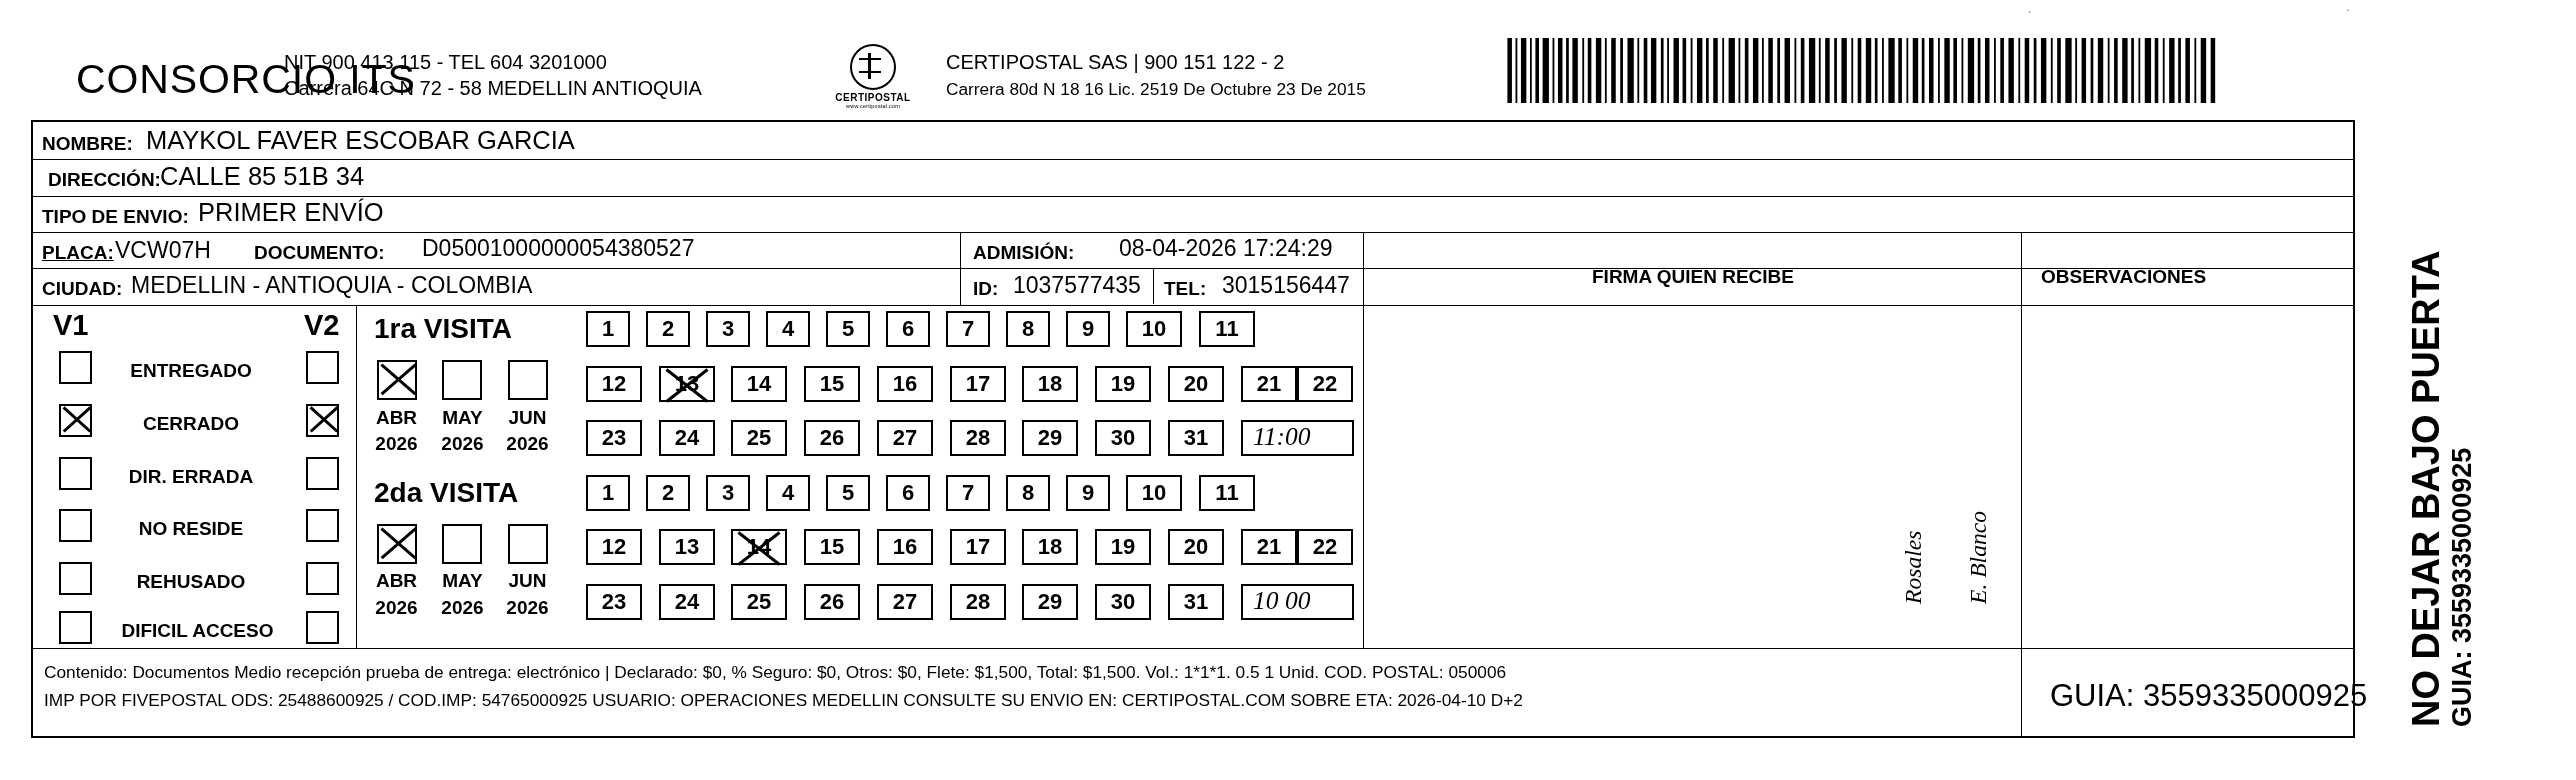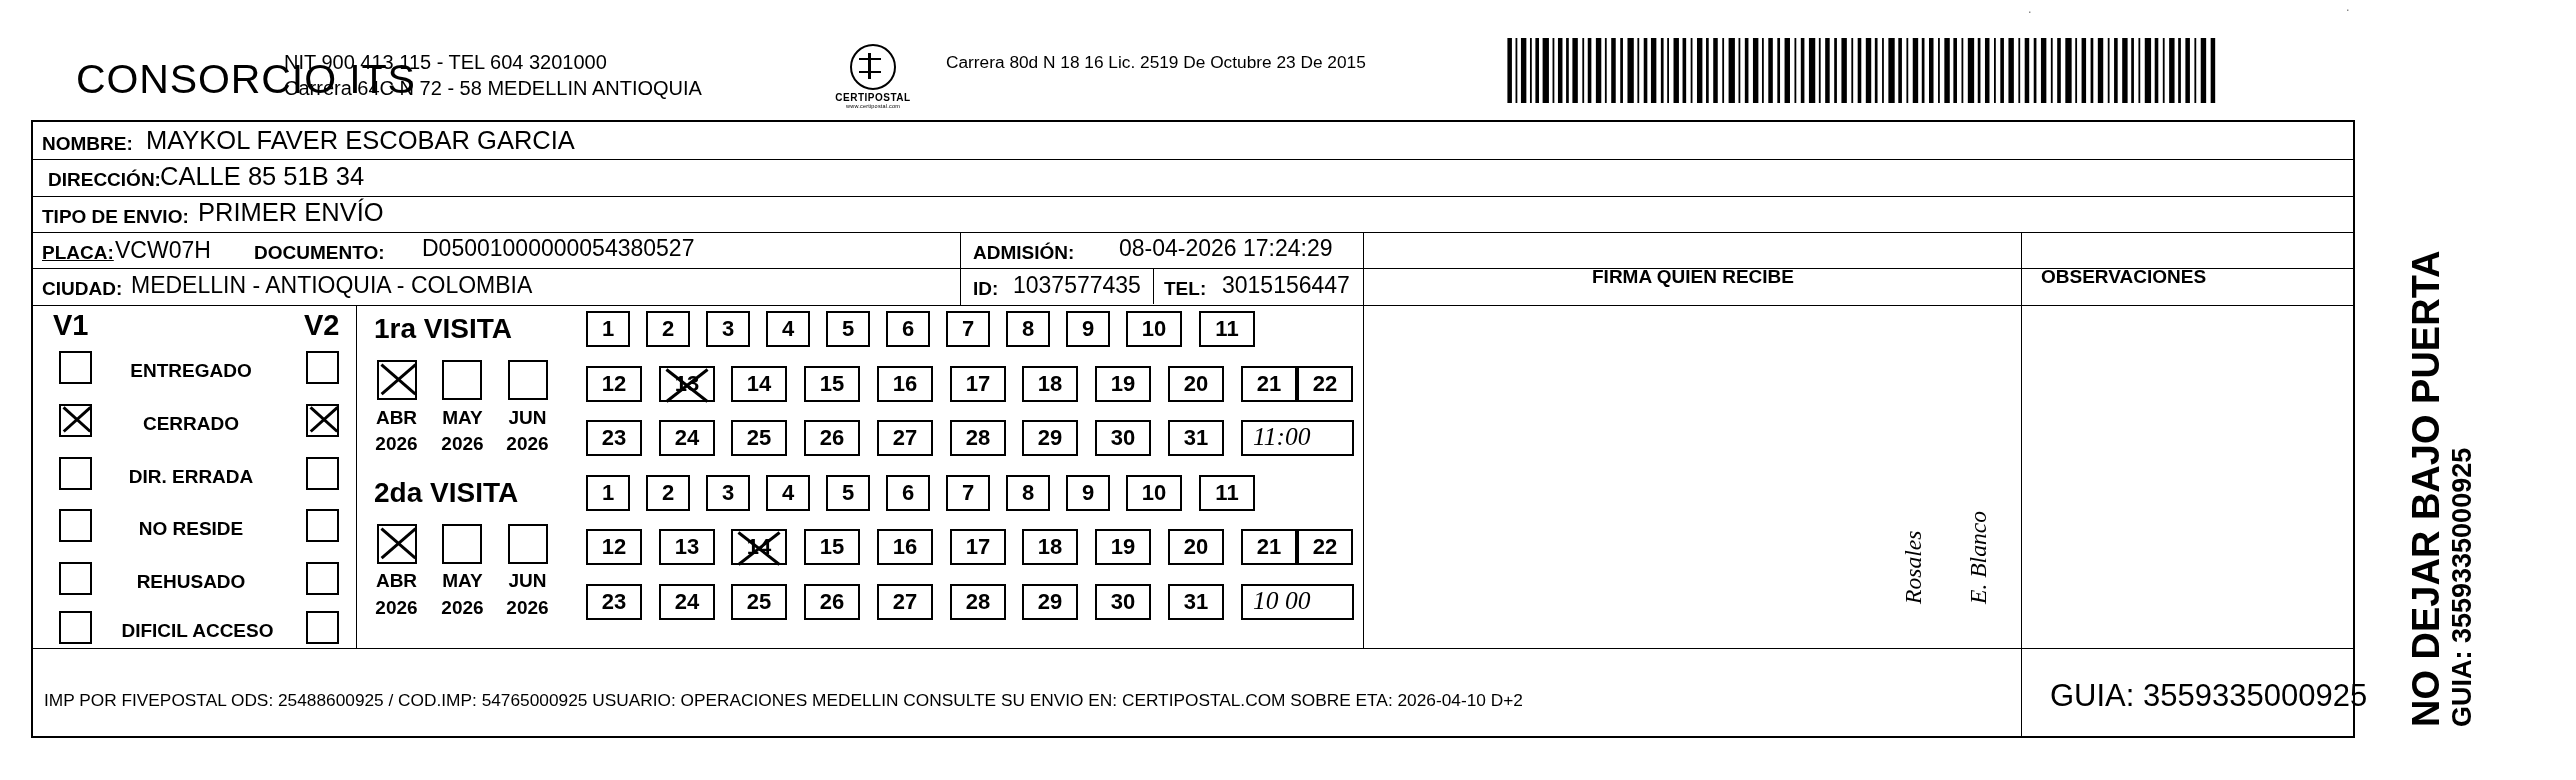--- a/index.html
+++ b/index.html
@@ -295,20 +295,21 @@
       <div>Carrera 64C N 72 - 58 MEDELLIN ANTIOQUIA</div>
     </div>
 
     <div class="certipostal-logo">
       <span class="mark"></span>
       <span class="ctext">CERTIPOSTAL</span>
       <span class="csub">www.certipostal.com</span>
     </div>
 
     <div class="cert-block">
+      <div>CERTIPOSTAL SAS | 900 151 122 - 2</div>
       <div class="line2">Carrera 80d N 18 16  Lic. 2519 De Octubre 23 De 2015</div>
     </div>
 
     <div class="barcode">
       <svg width="718" height="65" viewBox="0 0 790 72" xmlns="http://www.w3.org/2000/svg">
         <rect x="0" y="0" width="5" height="72" fill="#000"></rect>
         <rect x="9" y="0" width="2" height="72" fill="#000"></rect>
         <rect x="15" y="0" width="6" height="72" fill="#000"></rect>
         <rect x="25" y="0" width="2" height="72" fill="#000"></rect>
         <rect x="31" y="0" width="4" height="72" fill="#000"></rect>
@@ -563,20 +564,21 @@
     <div class="daycell" style="left:1135px; top:462px; width:56px;">31</div>
     <div class="daycell" style="left:1208px; top:462px; width:113px;"></div>
     <div class="hand-time" style="left:1220px; top:464px;">10 00</div>
 
     <div class="panel-title" style="left:1559px; top:118px;">FIRMA QUIEN RECIBE</div>
     <div class="sig-hand" style="left:1867px; top:482px;">Rosales</div>
     <div class="sig-hand" style="left:1932px; top:482px;">E. Blanco</div>
 
     <div class="panel-title" style="left:2008px; top:118px;">OBSERVACIONES</div>
 
+    <div class="footer-text" style="left:11px; top:538px;">Contenido: Documentos Medio recepción prueba de entrega: electrónico | Declarado: $0, % Seguro: $0, Otros: $0, Flete: $1,500, Total: $1,500. Vol.: 1*1*1. 0.5  1 Unid. COD. POSTAL: 050006</div>
     <div class="footer-text" style="left:11px; top:566px;">IMP POR FIVEPOSTAL ODS: 25488600925 / COD.IMP: 54765000925 USUARIO: OPERACIONES MEDELLIN CONSULTE SU ENVIO EN: CERTIPOSTAL.COM SOBRE ETA: 2026-04-10 D+2</div>
     <div class="guia-big" style="left:2017px; top:556px;">GUIA: 3559335000925</div>
 
   </div>
 
   <div class="vert-strip">
     <div class="vert-text vert-main" style="left:45px; top:607px;">NO DEJAR BAJO PUERTA</div>
     <div class="vert-text vert-guia" style="left:87px; top:607px;">GUIA: 3559335000925</div>
   </div>
 

